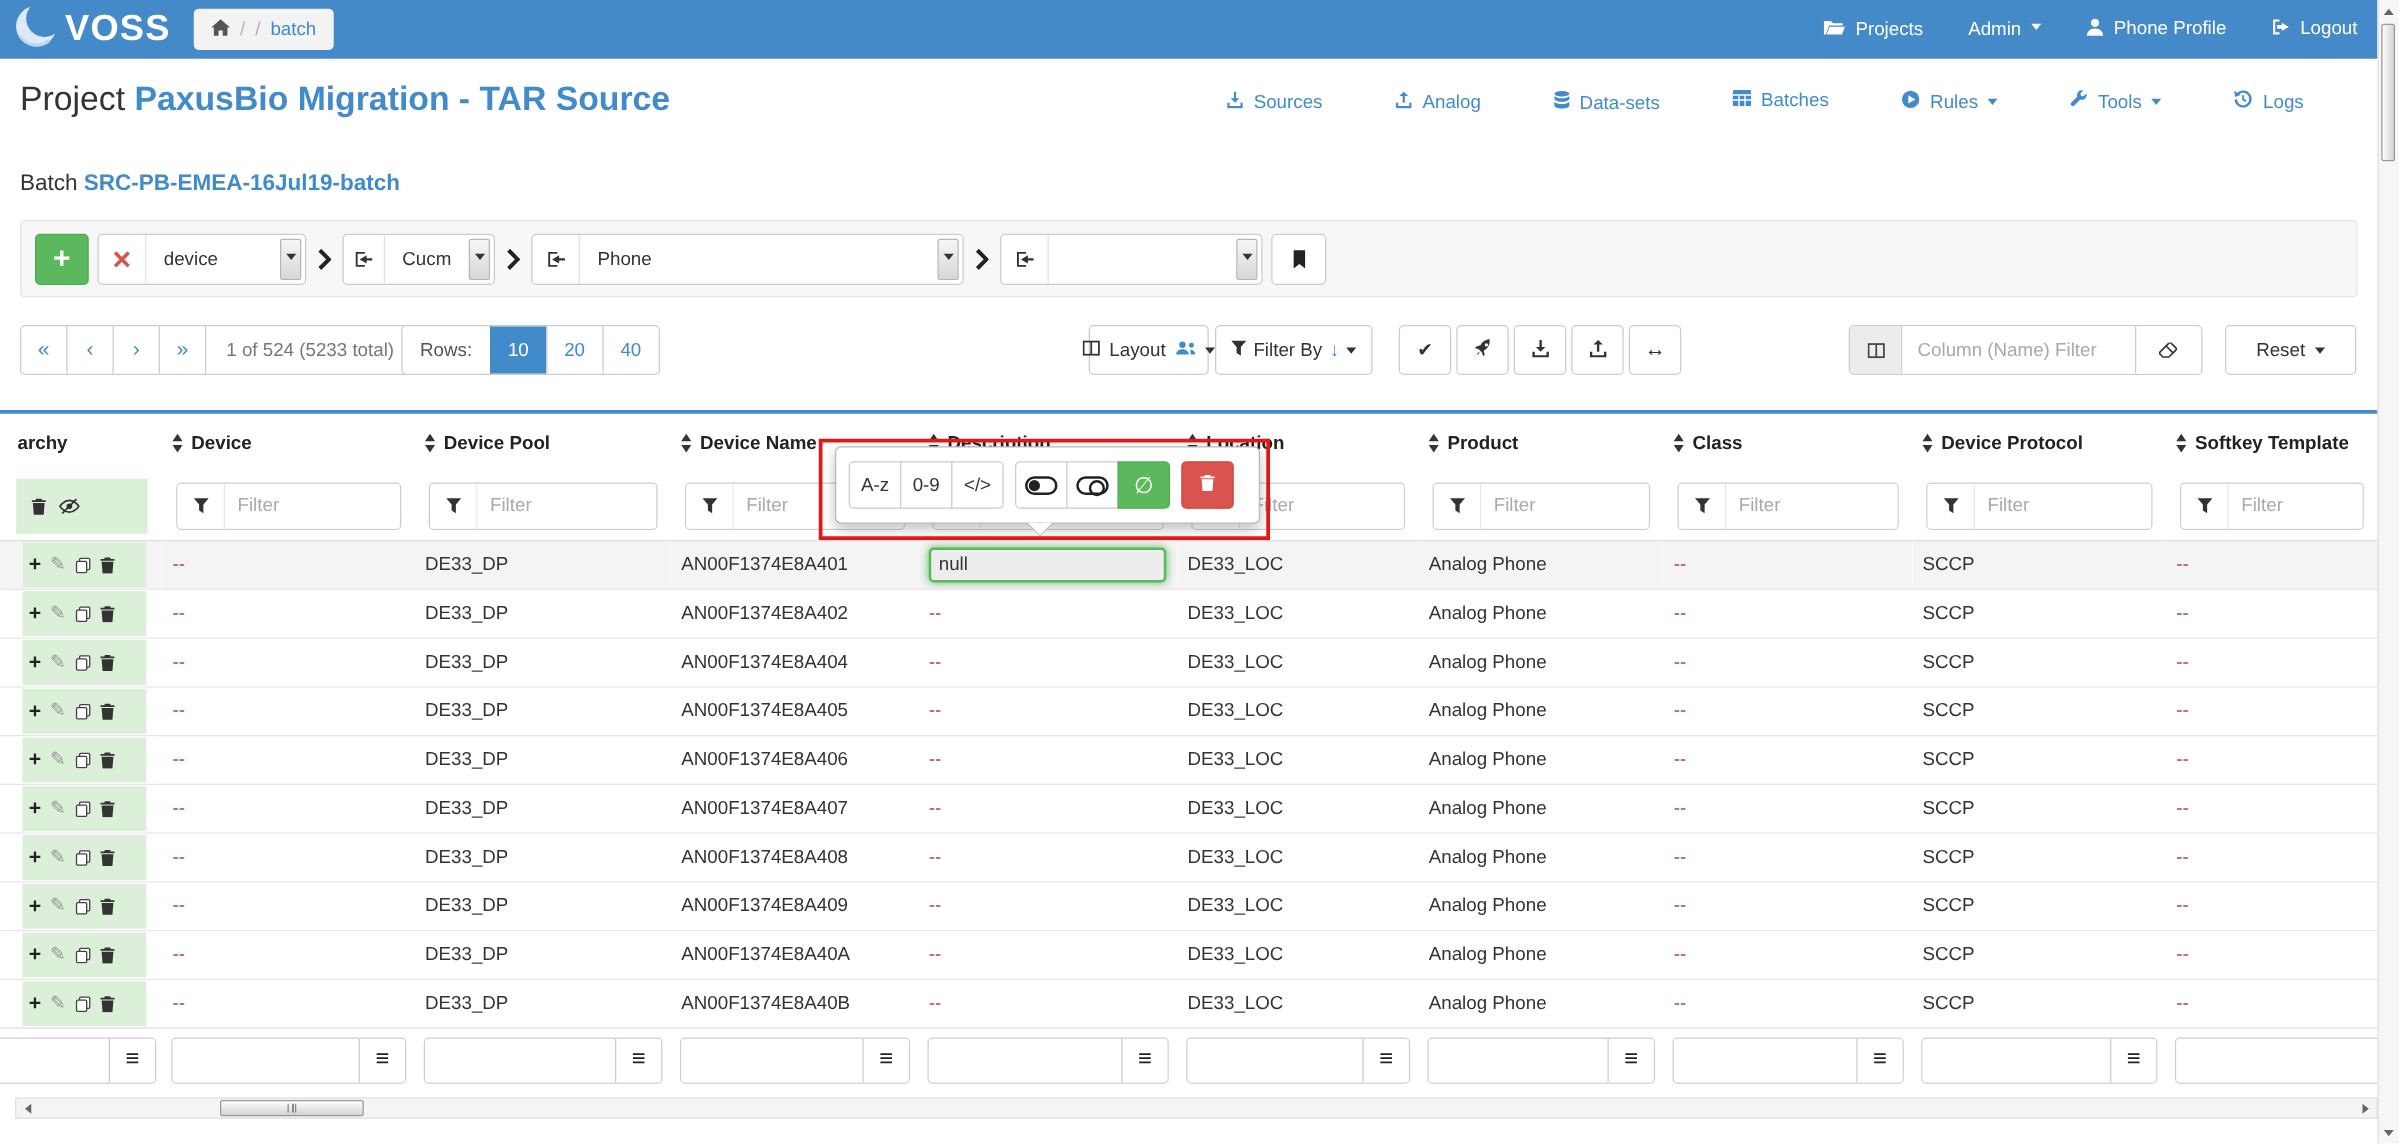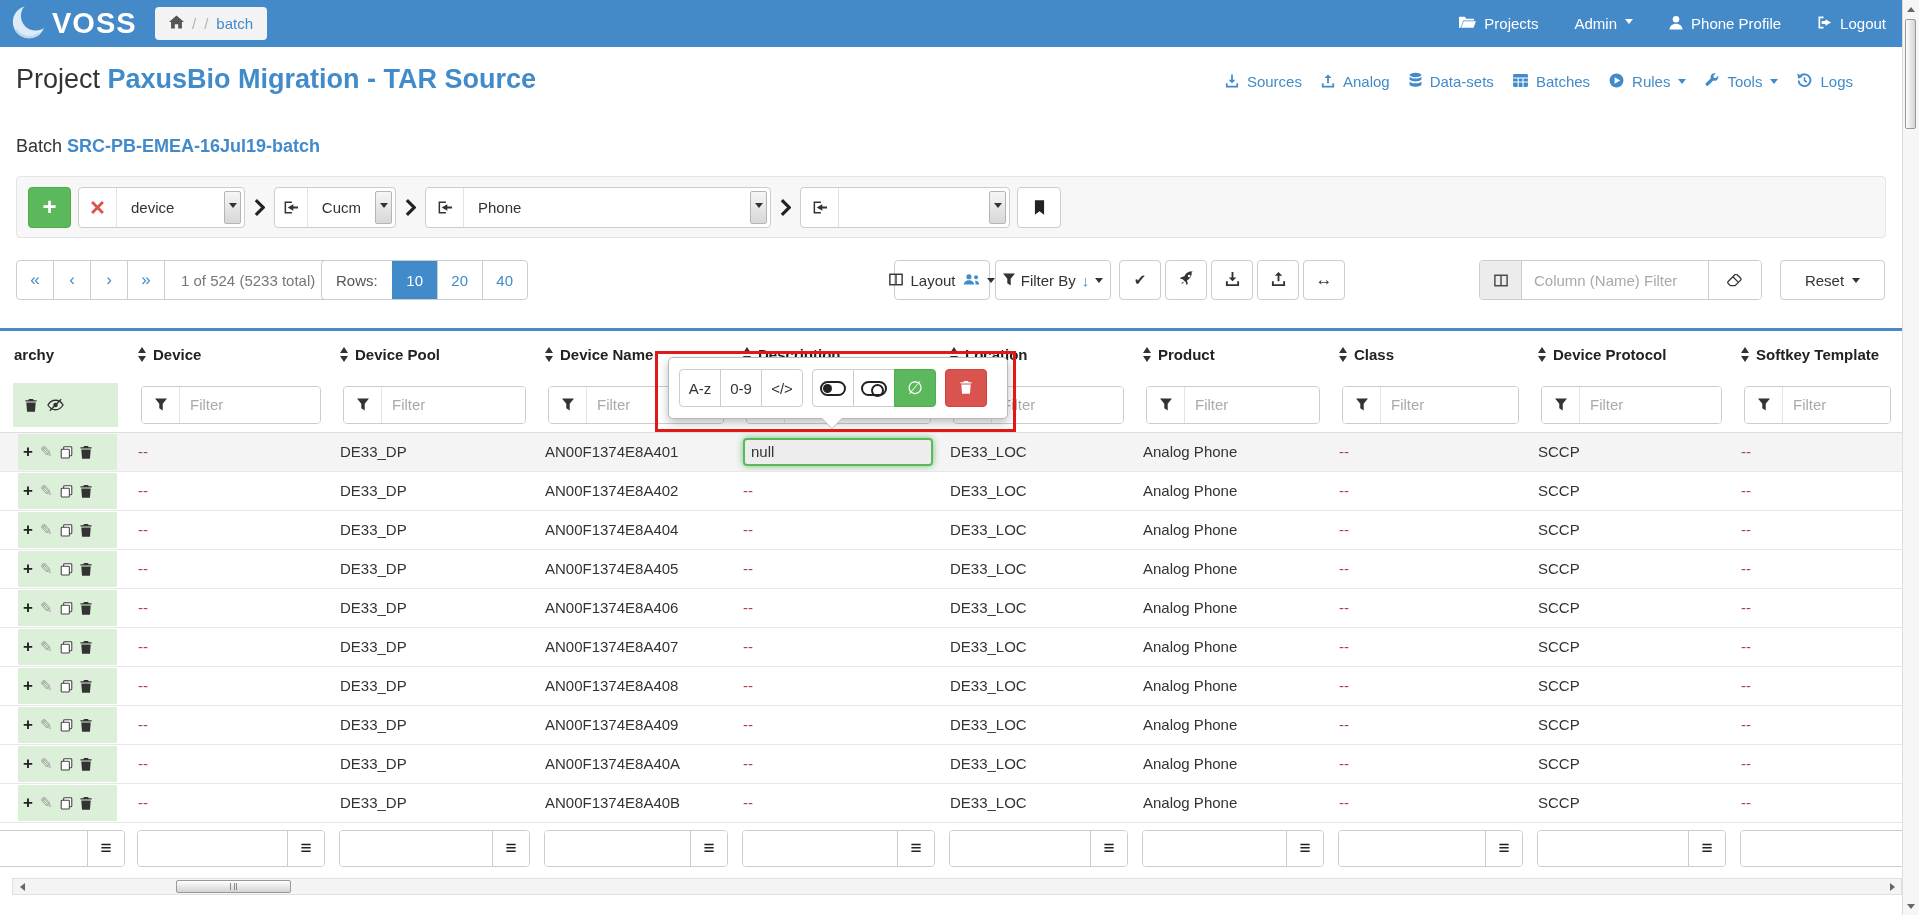--- a/index.html
+++ b/index.html
@@ -17,21 +17,21 @@
   .breadcrumb{position:absolute;left:155px;top:7px;height:33px;background:#f3f3f3;border-radius:4px;display:flex;align-items:center;padding:0 14px;gap:8px;font-size:15px;}
   .crumb-sep{color:#b3b3b3}
   .crumb-current{color:var(--accent);cursor:pointer}
   .nav-items{margin-left:auto;display:flex;align-items:center;gap:36px;margin-right:16px;color:#fff;font-size:15px;}
   .nav-item{display:flex;align-items:flex-start;gap:8px;cursor:pointer;white-space:nowrap}
   .caret{display:inline-block;width:0;height:0;border:4px solid transparent;border-top:5px solid currentColor;margin-top:4px;}
 
   
   .titlebar{position:absolute;left:16px;top:64px;font-size:27px;color:#333;white-space:nowrap}
   .title-name{color:var(--accent);font-weight:bold}
-  .subnav{position:absolute;top:72px;right:66px;display:flex;gap:19px;font-size:15px;color:var(--accent);align-items:center}
+  .subnav{position:absolute;top:72px;right:76px;display:flex;gap:58px;font-size:15px;color:var(--accent);align-items:flex-start}
   .subnav-item{display:flex;gap:8px;align-items:center;cursor:pointer;white-space:nowrap}
   .batchline{position:absolute;left:16px;top:136px;font-size:18px;color:#333}
   .batch-name{color:var(--accent);font-weight:bold}
 
   
   .selector-panel{position:absolute;left:16px;top:176px;width:1870px;height:62px;background:#f7f7f7;border:1px solid #e4e4e4;border-radius:4px;display:flex;align-items:center;padding-left:11px;gap:7px}
   .btn-add{width:43px;height:41px;background:var(--success);border:1px solid #4cae4c;border-radius:4px;color:#fff;font-size:24px;font-weight:bold;display:flex;align-items:center;justify-content:center;cursor:pointer}
   .sel-group{height:41px;background:#fff;border:1px solid #ccc;border-radius:4px;display:flex;align-items:center;overflow:hidden}
   .sel-icon{width:38px;align-self:stretch;display:flex;align-items:center;justify-content:center;border-right:1px solid #e2e2e2;color:#333}
   .sel-icon.red{color:var(--danger)}
@@ -332,21 +332,21 @@
             </svg></span>
         <span>Layout</span>
         <span class="blue"><svg width="17" height="13" viewBox="0 0 20 14" fill="currentColor">
               <circle cx="7" cy="3.8" r="3"></circle>
               <path d="M1 13c0-3 2.6-5 6-5s6 2 6 5z"></path>
               <circle cx="15.4" cy="4.3" r="2.3"></circle>
               <path d="M14.4 8.2c2.7.3 4.6 2 4.6 4.8h-4.2z"></path>
             </svg></span>
         <span class="caret"></span>
       </button>
-      <button class="tb-btn" style="width:116px;gap:6px;margin-right:8px">
+      <button class="tb-btn" style="width:126px;gap:6px;margin-right:21px">
         <span><svg width="12" height="13" viewBox="0 0 14 14">
               <path fill="#333" d="M0 0h14L9 6v8l-4-2.5V6z"></path>
             </svg></span>
         <span>Filter By</span>
         <span class="blue" style="font-weight:bold">↓</span>
         <span class="caret"></span>
       </button>
       <button class="tb-btn" style="width:42px;margin-right:4px">
           <span>✔</span>
         </button>

